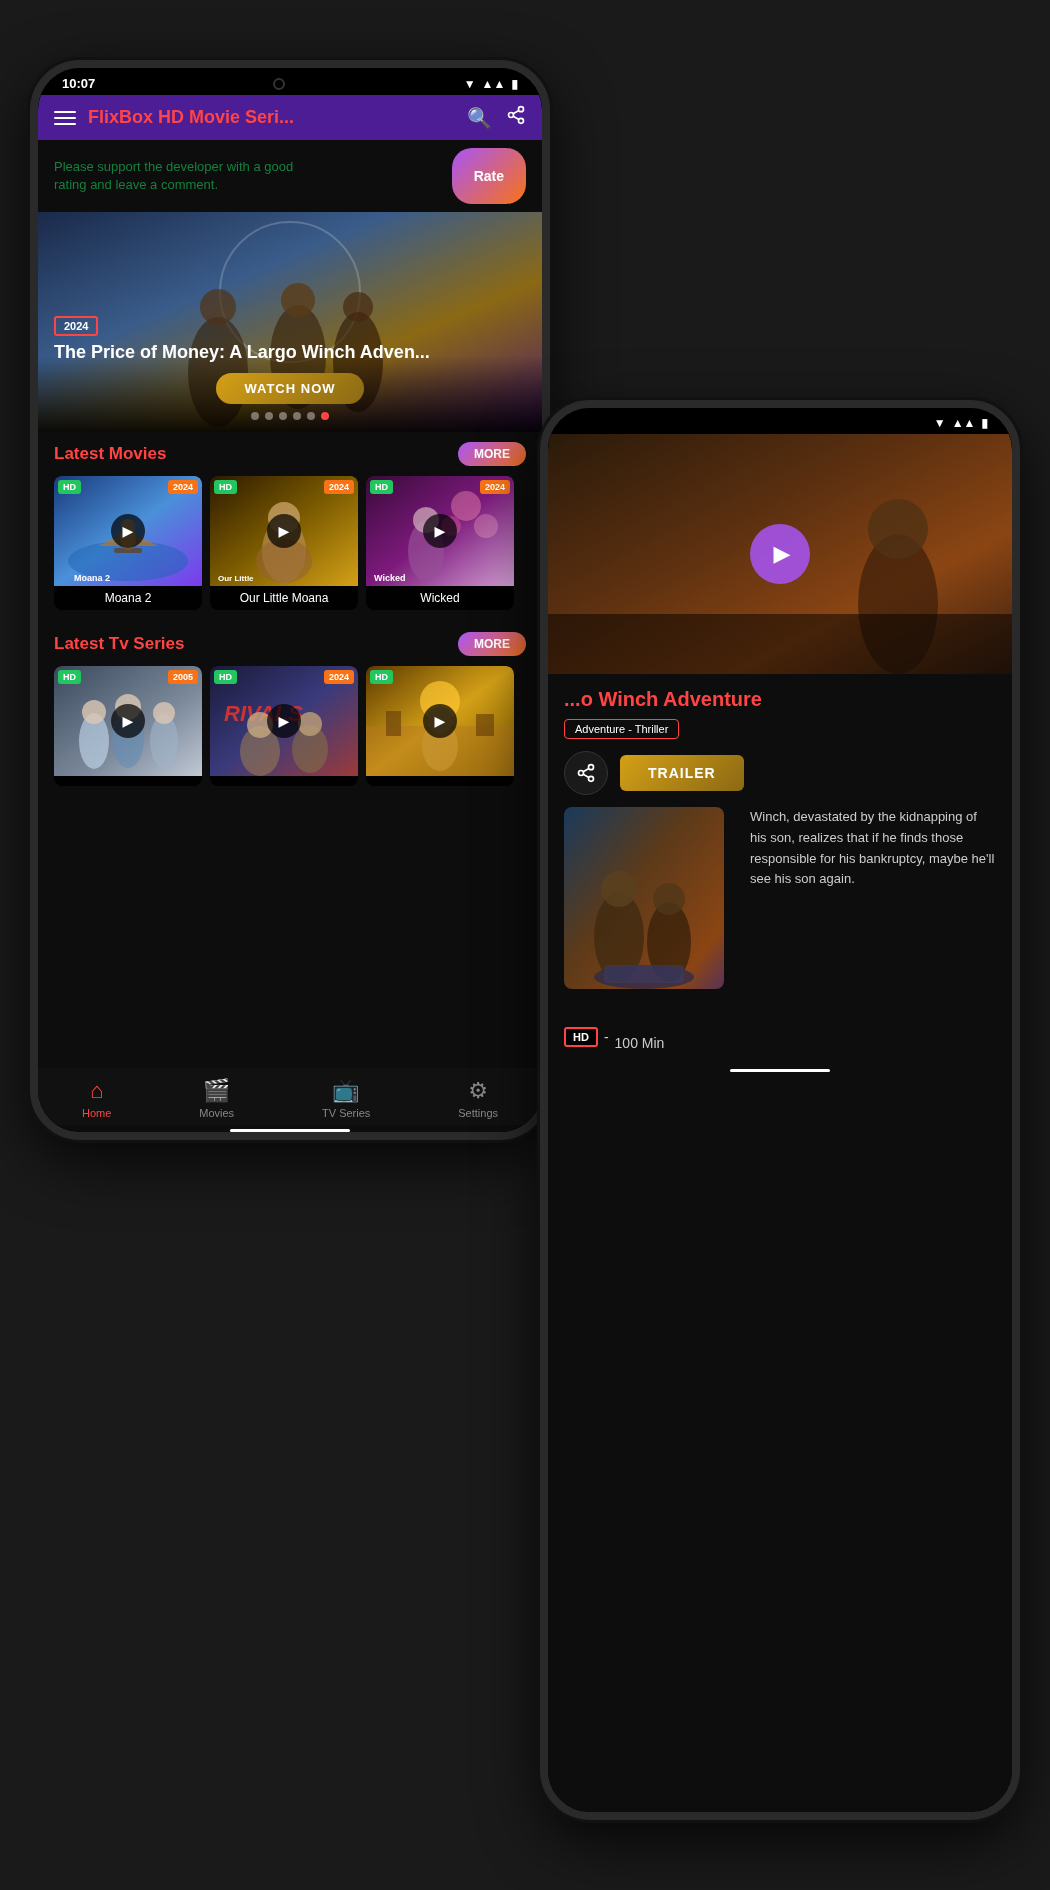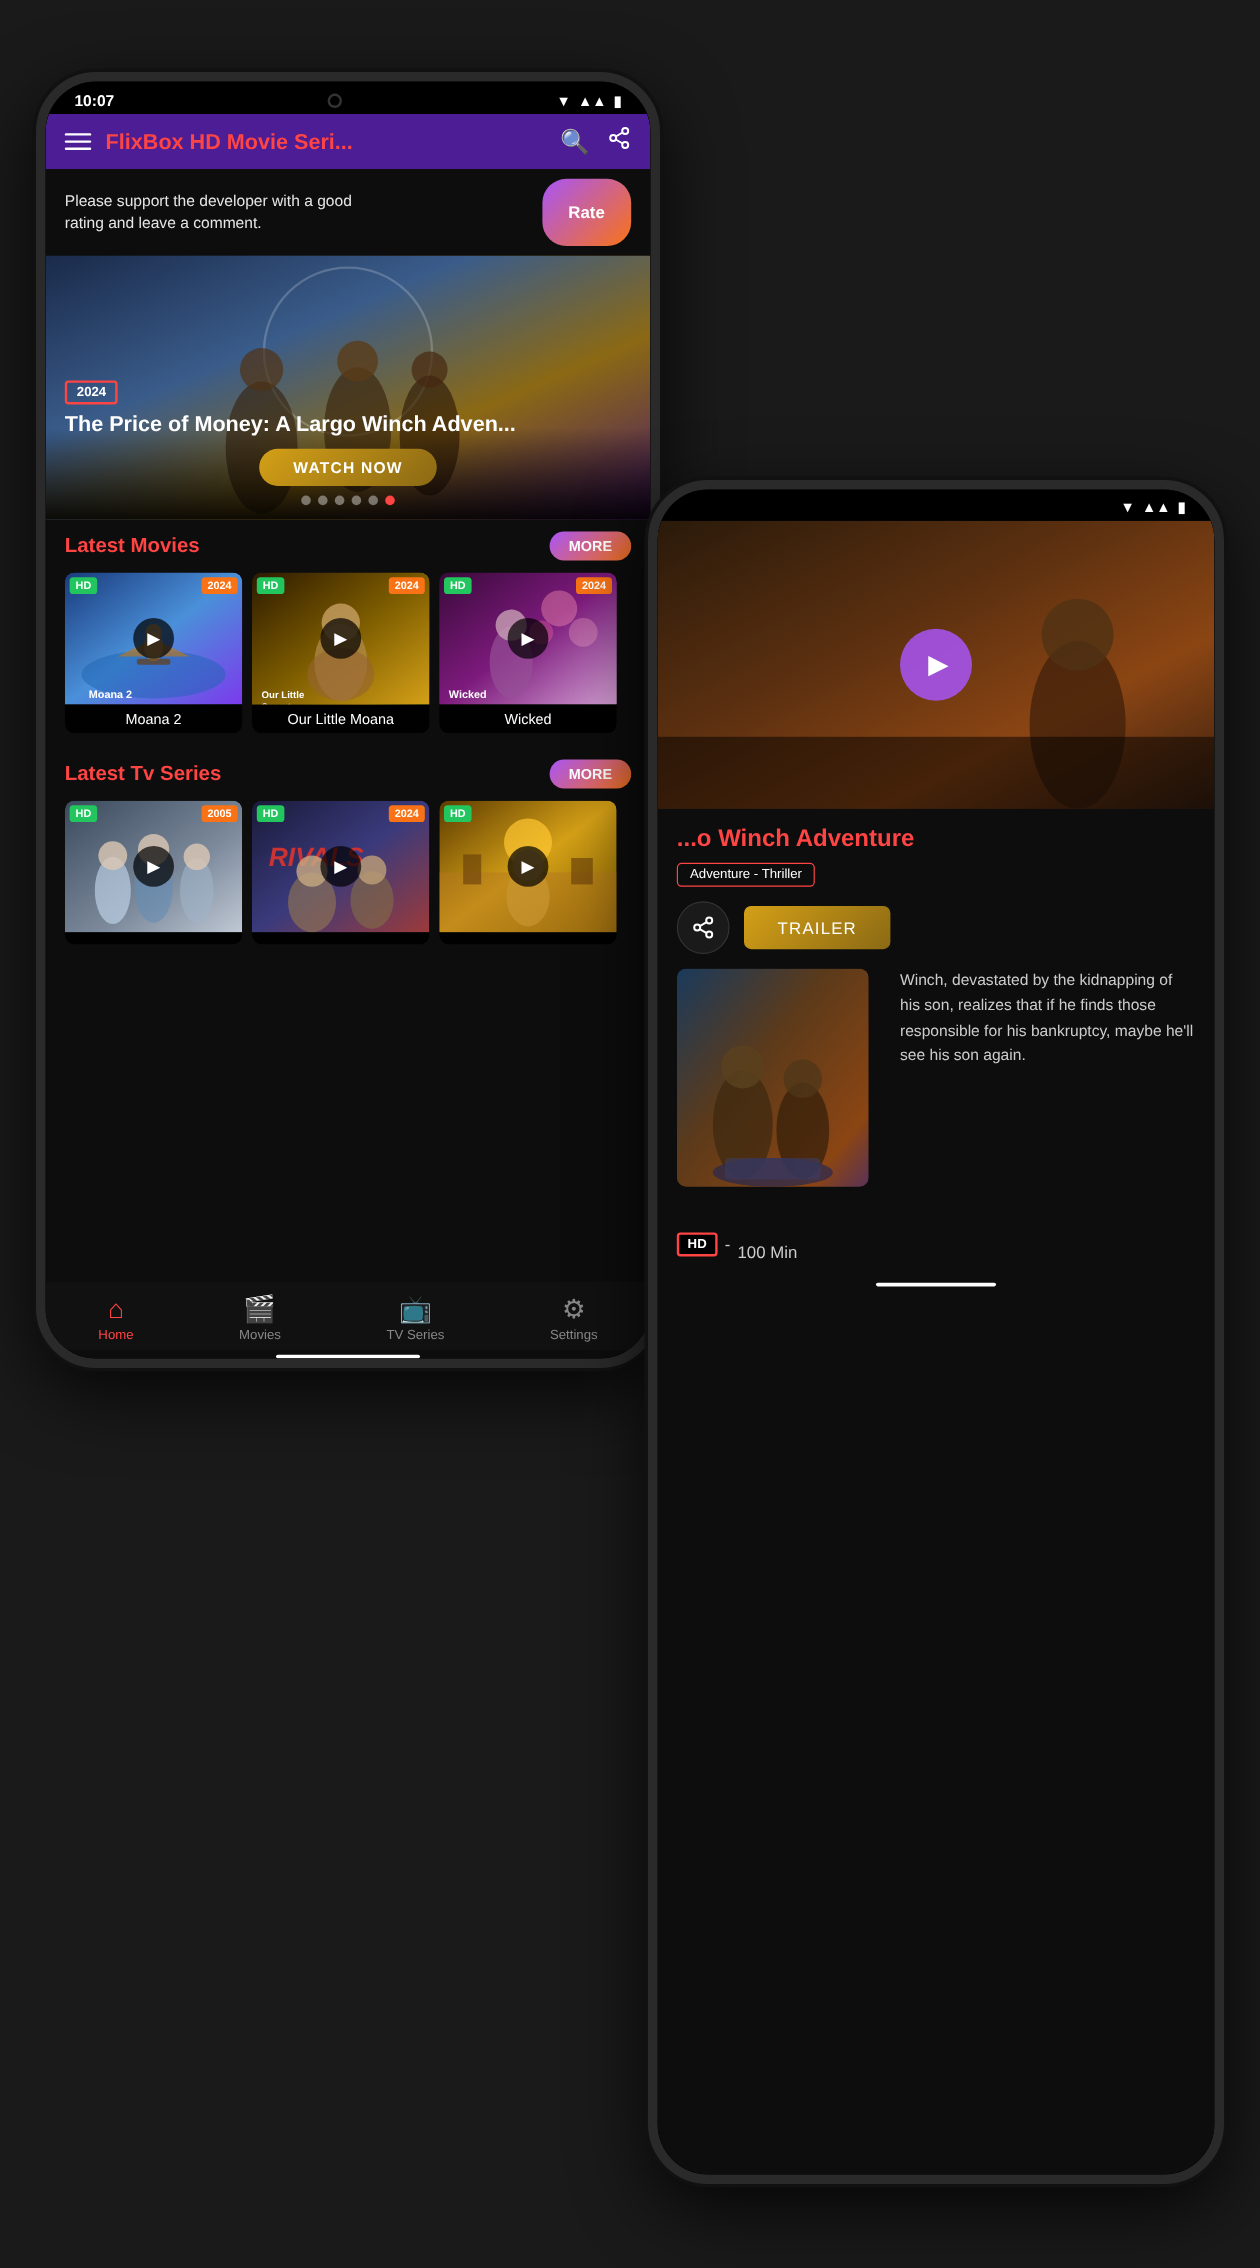--- a/index.html
+++ b/index.html
@@ -86,21 +86,21 @@
     
     .rating-bar {
       display: flex;
       align-items: center;
       justify-content: space-between;
       padding: 8px 16px;
       background: #0d0d0d;
       flex-shrink: 0;
     }
     .rating-text {
-      color: #e5e5e5;
+      color: #15803d;
       font-size: 13px;
       max-width: 260px;
       line-height: 1.4;
     }
     .rate-btn {
       background: linear-gradient(135deg, #a855f7, #f97316);
       color: #fff;
       border: none;
       border-radius: 20px;
       padding: 20px 22px;
@@ -394,21 +394,21 @@
       color: #fff;
       font-size: 18px;
     }
     .trailer-btn {
       background: linear-gradient(135deg, #d4a017, #8b6914);
       color: #fff;
       border: none;
       border-radius: 6px;
       padding: 10px 28px;
       font-size: 14px;
-      font-weight: normal;
+      font-weight: bold;
       letter-spacing: 1px;
       cursor: pointer;
     }
     .description {
       color: #ccc;
       font-size: 13px;
       line-height: 1.6;
       margin-bottom: 14px;
     }
     .detail-poster {

